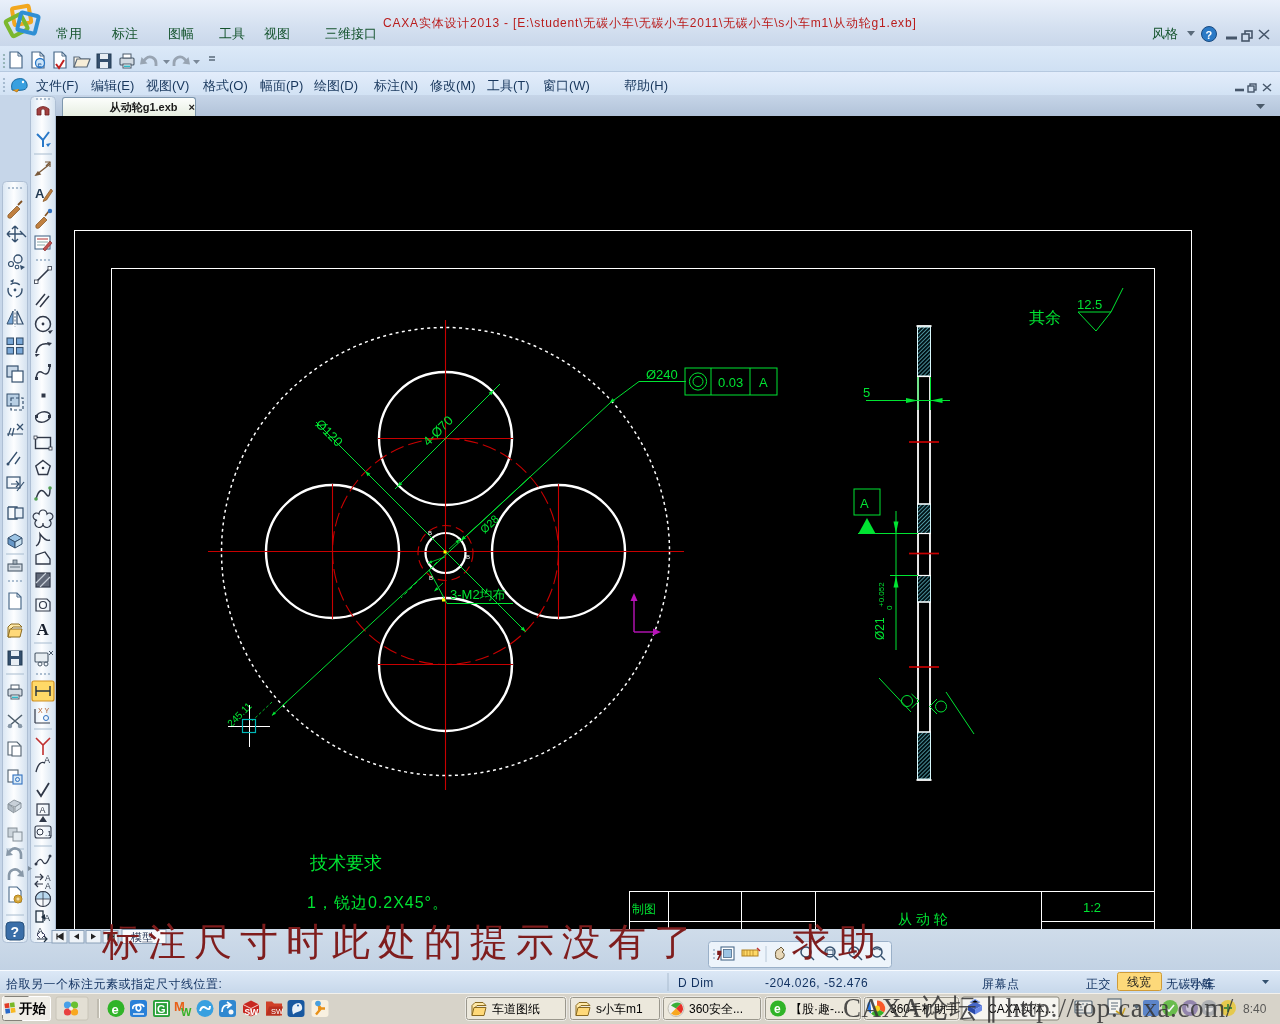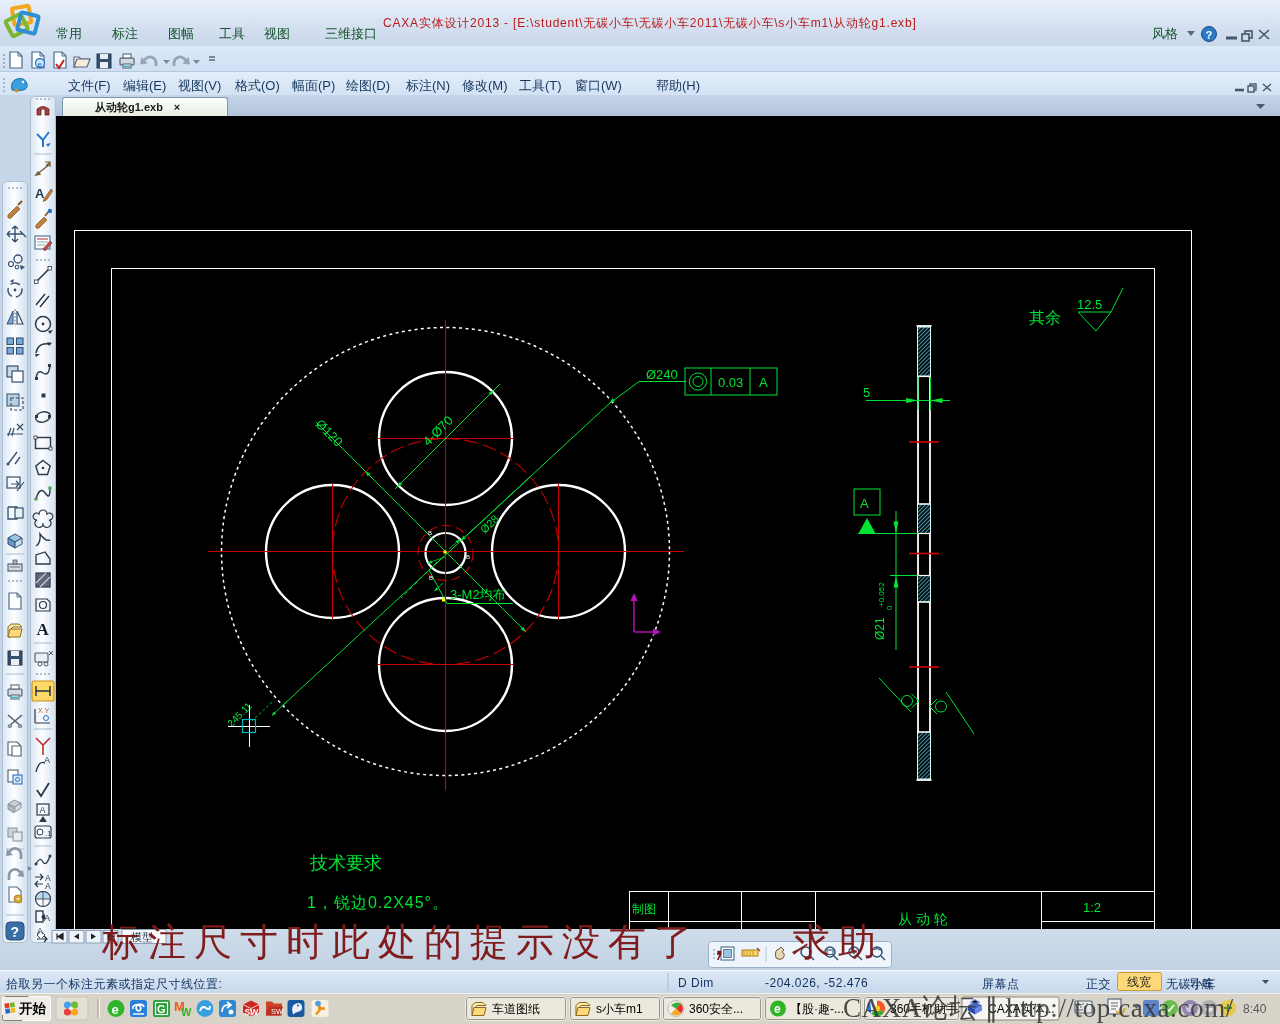--- a/index.html
+++ b/index.html
@@ -3,23 +3,23 @@
 <style>
 html,body{margin:0;padding:0;width:1280px;height:1024px;overflow:hidden;background:#c6d6e9;
  font-family:"Liberation Sans",sans-serif;}
 #page{position:relative;width:1280px;height:1024px;}
 .abs{position:absolute;}
 #titlebar{left:0;top:0;width:1280px;height:46px;background:linear-gradient(#e9f0fa,#d4e0f0 60%,#c9d7ea);border-bottom:1px solid #b3c6dd;}
 #titletext{left:383px;top:3px;font-size:12px;letter-spacing:0.8px;color:#b91c1c;white-space:nowrap;margin-top:12px;}
 .rtab{top:25px;font-size:13px;color:#14532d;}
 #quickbar{left:0;top:46px;width:1280px;height:25px;background:linear-gradient(#dcE9f8,#cfe0f3);border-bottom:1px solid #b6c9e0;}
 #menubar{left:0;top:72px;width:1280px;height:23px;background:linear-gradient(#e3edfb,#d2e2f4);}
-.mitem{top:77px;font-size:13px;color:#17365c;white-space:nowrap;margin-left:32px;}
+.mitem{top:77px;font-size:13px;color:#17365c;white-space:nowrap;}
 #tabstrip{left:0;top:95px;width:1280px;height:21px;background:linear-gradient(#c6d5e8,#b2c3d9);}
-#doctab{left:62px;top:97px;width:132px;height:18px;background:linear-gradient(#fcfefc,#e7eee1);border:1px solid #7e97ad;border-bottom:none;border-radius:3px 3px 0 0;font-size:11px;font-weight:bold;color:#1a1a1a;text-align:left;line-height:18px;padding-left:32px;}
+#doctab{left:62px;top:97px;width:132px;height:18px;background:linear-gradient(#fcfefc,#e7eee1);border:1px solid #7e97ad;border-bottom:none;border-radius:3px 3px 0 0;font-size:11px;font-weight:bold;color:#1a1a1a;text-align:right;line-height:18px;}
 #dockleft{left:0;top:95px;width:56px;height:834px;background:#c6d6e9;}
 #modelrow{left:0;top:929px;width:1280px;height:41px;background:linear-gradient(#cfdcea,#c2d2e4);}
 #statusbar{left:0;top:970px;width:1280px;height:23px;background:linear-gradient(#dce8f6,#c6d7ea);border-top:1px solid #f8fbff;}
 .stxt{top:976px;font-size:12px;letter-spacing:0.5px;color:#10305f;white-space:nowrap;}
 #taskbar{left:0;top:993px;width:1280px;height:31px;background:#d7d3c9;border-top:1px solid #f3f1ec;}
 #banner{left:102px;top:917px;font-size:38px;letter-spacing:8px;color:#7f1d1d;font-family:"Liberation Sans",sans-serif;white-space:nowrap;}
 #watermark{left:843px;top:990px;font-size:27px;letter-spacing:0.6px;color:rgba(55,55,55,0.88);white-space:nowrap;font-family:"Liberation Serif",serif;}
 </style></head>
 <body>
 <div id="page">

